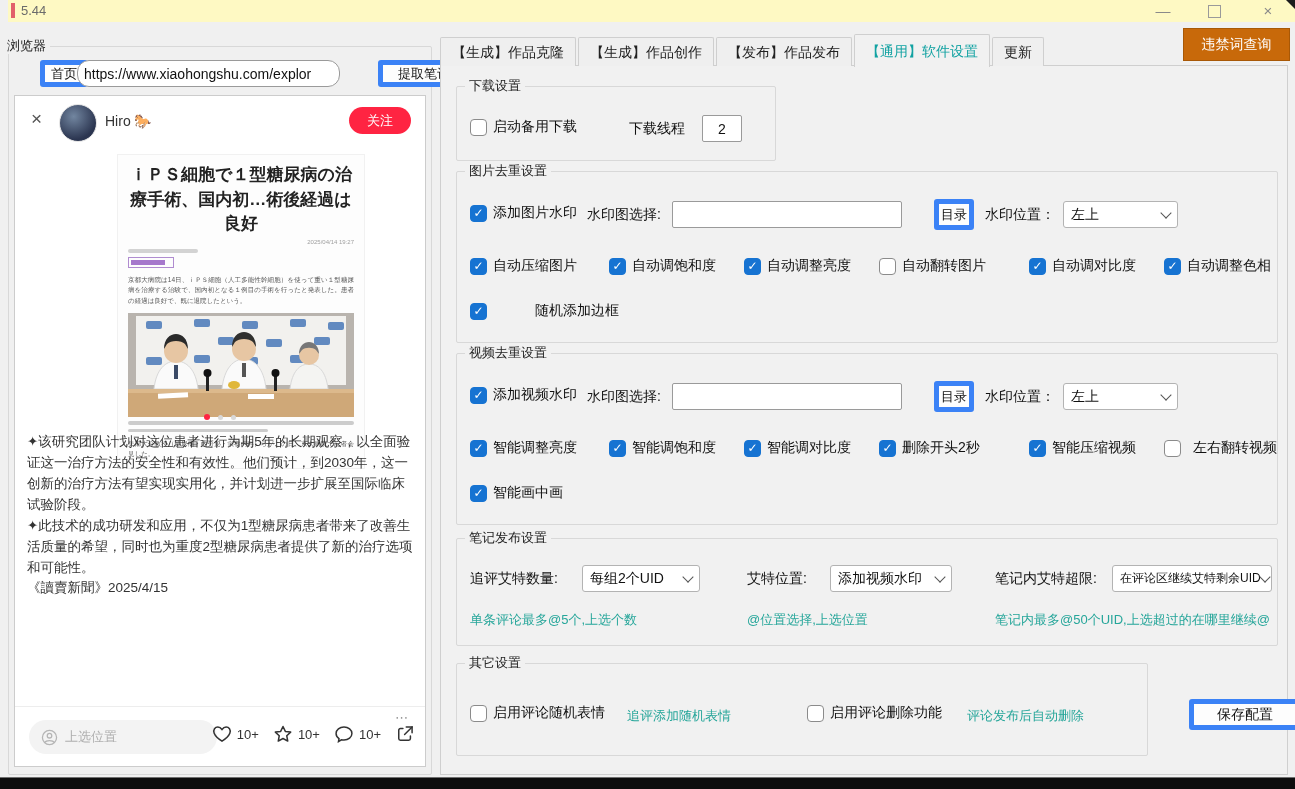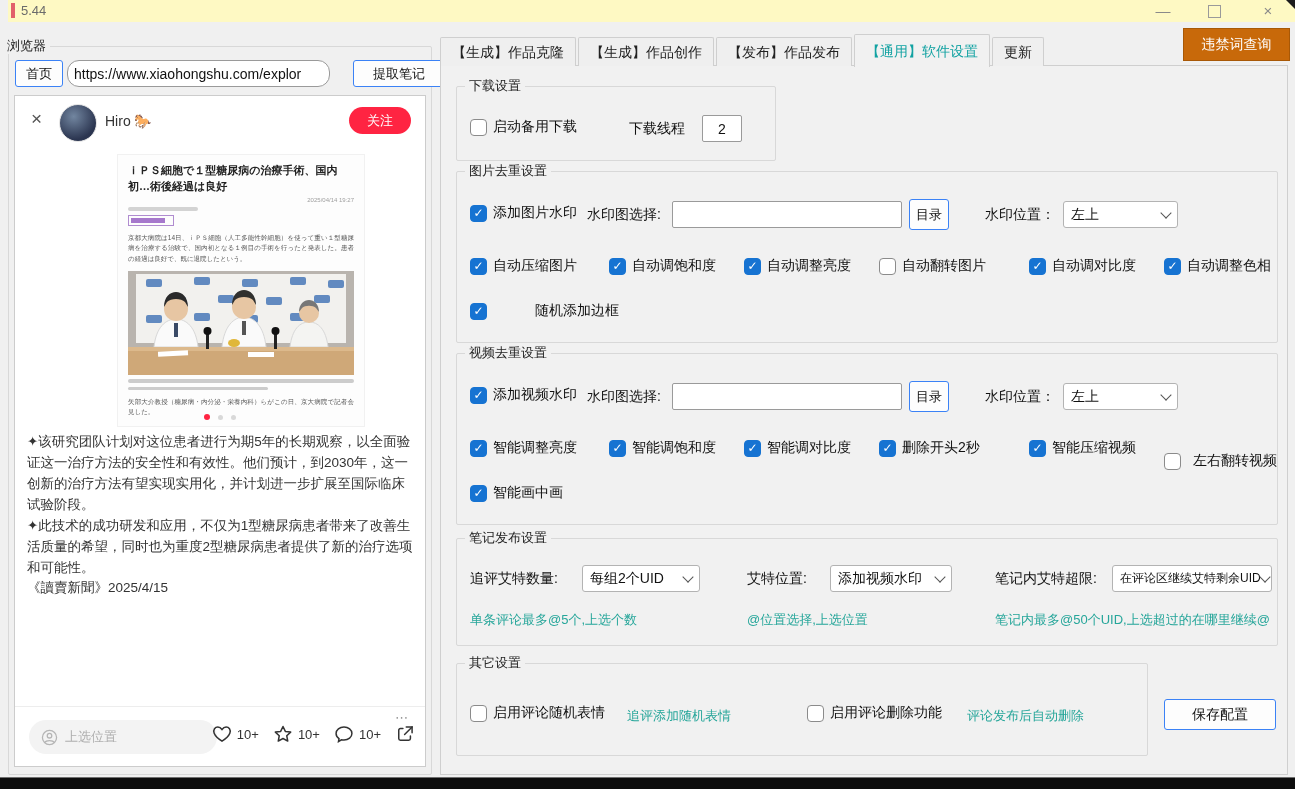--- a/index.html
+++ b/index.html
@@ -10,51 +10,51 @@
   .titlebar{position:absolute;left:8px;top:0;width:100%;height:22px;background:#fef9c3;}
   .appicon{position:absolute;left:3px;top:3px;width:4px;height:15px;background:#e2606a;}
   .apptitle{position:absolute;left:13px;top:3px;font-size:13px;color:#6b6b6b;}
   .wc{position:absolute;top:2px;font-size:15px;color:#8a8a8a;width:30px;text-align:center;}
   .wc-max{position:absolute;top:5px;width:11px;height:11px;border:1.5px solid #9a9a9a;}
   .corner-wedge{position:absolute;right:0;top:0;width:0;height:0;border-top:17px solid #1c1c1c;border-left:17px solid transparent;}
 
   
   .gb{position:absolute;border:1px solid #d8d8d8;border-radius:2px;box-sizing:border-box;}
   .gb>.lg{position:absolute;top:-9px;left:8px;background:#f0f0f0;padding:0 4px;font-size:13px;color:#222;line-height:16px;white-space:nowrap;}
-  .btn{background:#fdfdfd;border:1px solid #3b82f6;border-radius:3px;font-size:13px;color:#111;
-       display:flex;align-items:center;justify-content:center;box-sizing:border-box;cursor:default;}
+  .btn{background:#fdfdfd;border:5px solid #3b82f6;border-radius:3px;font-size:13px;color:#111;
+       display:flex;align-items:center;justify-content:center;box-sizing:border-box;cursor:default;margin-left:25px;}
   .cb{position:absolute;display:flex;align-items:center;gap:6px;font-size:14px;color:#111;white-space:nowrap;cursor:default;}
   .cb .bx{width:17px;height:17px;border:1px solid #8b8b8b;border-radius:4px;background:#fff;box-sizing:border-box;
           display:flex;align-items:center;justify-content:center;flex:0 0 17px;}
   .cb .bx.on{background:#1673d2;border-color:#1673d2;}
   .cb .bx.on::after{content:"✓";color:#fff;font-size:12px;font-weight:bold;line-height:1;}
   .sel{position:absolute;height:27px;background:#fff;border:1px solid #b3b3b3;border-radius:3px;display:flex;align-items:center;
        padding:0 7px;font-size:14px;color:#111;box-sizing:border-box;white-space:nowrap;overflow:hidden;cursor:default;}
   .sel .chev{margin-left:auto;width:7px;height:7px;border-left:1.6px solid #555;border-bottom:1.6px solid #555;
        transform:rotate(-45deg);flex:0 0 7px;margin-top:-3px;}
   .ti{position:absolute;height:27px;background:#fff;border:1px solid #9a9a9a;border-radius:2px;box-sizing:border-box;
       font-size:14px;padding:0 6px;font-family:inherit;color:#111;outline:none;}
   .lbl{position:absolute;font-size:14px;color:#111;line-height:27px;white-space:nowrap;}
   .hint{position:absolute;font-size:13px;color:#26a69a;white-space:nowrap;}
 
   
   .gb-browser{left:8px;top:46px;width:424px;height:729px;}
   .gb-browser>.lg{left:-6px;}
   .home-btn{position:absolute;left:6px;top:13px;width:48px;height:27px;}
-  .url-input{left:58px;top:13px;width:263px;border-radius:12px;}
+  .url-input{left:68px;top:13px;width:263px;border-radius:12px;}
   .extract-btn{position:absolute;left:344px;top:13px;width:92px;height:27px;}
   .card{position:absolute;left:5px;top:48px;width:412px;height:672px;background:#fff;border:1px solid #ccc;box-sizing:border-box;}
   .card-close{position:absolute;left:16px;top:12px;font-size:19px;color:#555;}
   .avatar{position:absolute;left:44px;top:8px;width:36px;height:36px;border-radius:50%;
           background:radial-gradient(circle at 38% 32%,#7286a0,#2b3550 70%);border:1px solid #e3e3e3;}
   .author{position:absolute;left:90px;top:17px;font-size:14px;color:#333;}
   .follow{position:absolute;right:14px;top:11px;width:62px;height:27px;border-radius:14px;background:#ff2442;color:#fff;
           font-size:13px;display:flex;align-items:center;justify-content:center;}
   .article{position:absolute;left:102px;top:58px;width:248px;background:#fdfdfd;border:1px solid #f1f1f1;box-sizing:border-box;padding:8px 10px;}
-  .art-headline{font-size:11px;font-weight:bold;color:#222;line-height:1.45;}
+  .art-headline{font-size:17px;font-weight:bold;color:#222;line-height:1.45;text-align:center;}
   .art-date{margin-top:2px;font-size:6px;color:#a0a0a0;text-align:right;}
   .art-tagline{margin-top:4px;width:70px;height:4px;background:#d3d3d3;border-radius:2px;}
   .art-tag{margin-top:4px;width:46px;height:11px;border:1px solid #b08cd0;box-sizing:border-box;display:flex;align-items:center;padding:0 2px;}
   .art-tag i{display:block;width:34px;height:5px;background:#a678cc;}
   .art-body{margin-top:7px;font-size:6.5px;color:#555;line-height:1.6;text-align:justify;}
   .capbar{height:3.5px;background:#cccccc;border-radius:2px;margin-top:4px;}
   .dots{position:absolute;left:0;top:318px;width:100%;display:flex;justify-content:center;align-items:center;gap:8px;}
   .dots span{width:5px;height:5px;border-radius:50%;background:#d9d9d9;display:block;}
   .dots span.active{width:6px;height:6px;background:#ff2442;}
   .paras{position:absolute;left:12px;top:336px;width:390px;font-size:13.5px;line-height:1.55;color:#333;}
@@ -312,21 +312,21 @@
         <span>智能调对比度</span>
       </label>
       <label class="cb" style="left:422px;top:85px;">
         <span class="bx on"></span>
         <span>删除开头2秒</span>
       </label>
       <label class="cb" style="left:572px;top:85px;">
         <span class="bx on"></span>
         <span>智能压缩视频</span>
       </label>
-      <label class="cb" style="left:707px;top:98px;gap:12px;">
+      <label class="cb" style="left:707px;top:85px;gap:12px;">
         <span class="bx"></span>
         <span>左右翻转视频</span>
       </label>
       <label class="cb" style="left:13px;top:130px;">
         <span class="bx on"></span>
         <span>智能画中画</span>
       </label>
     </div>
 
     <div class="gb gb-publish">

